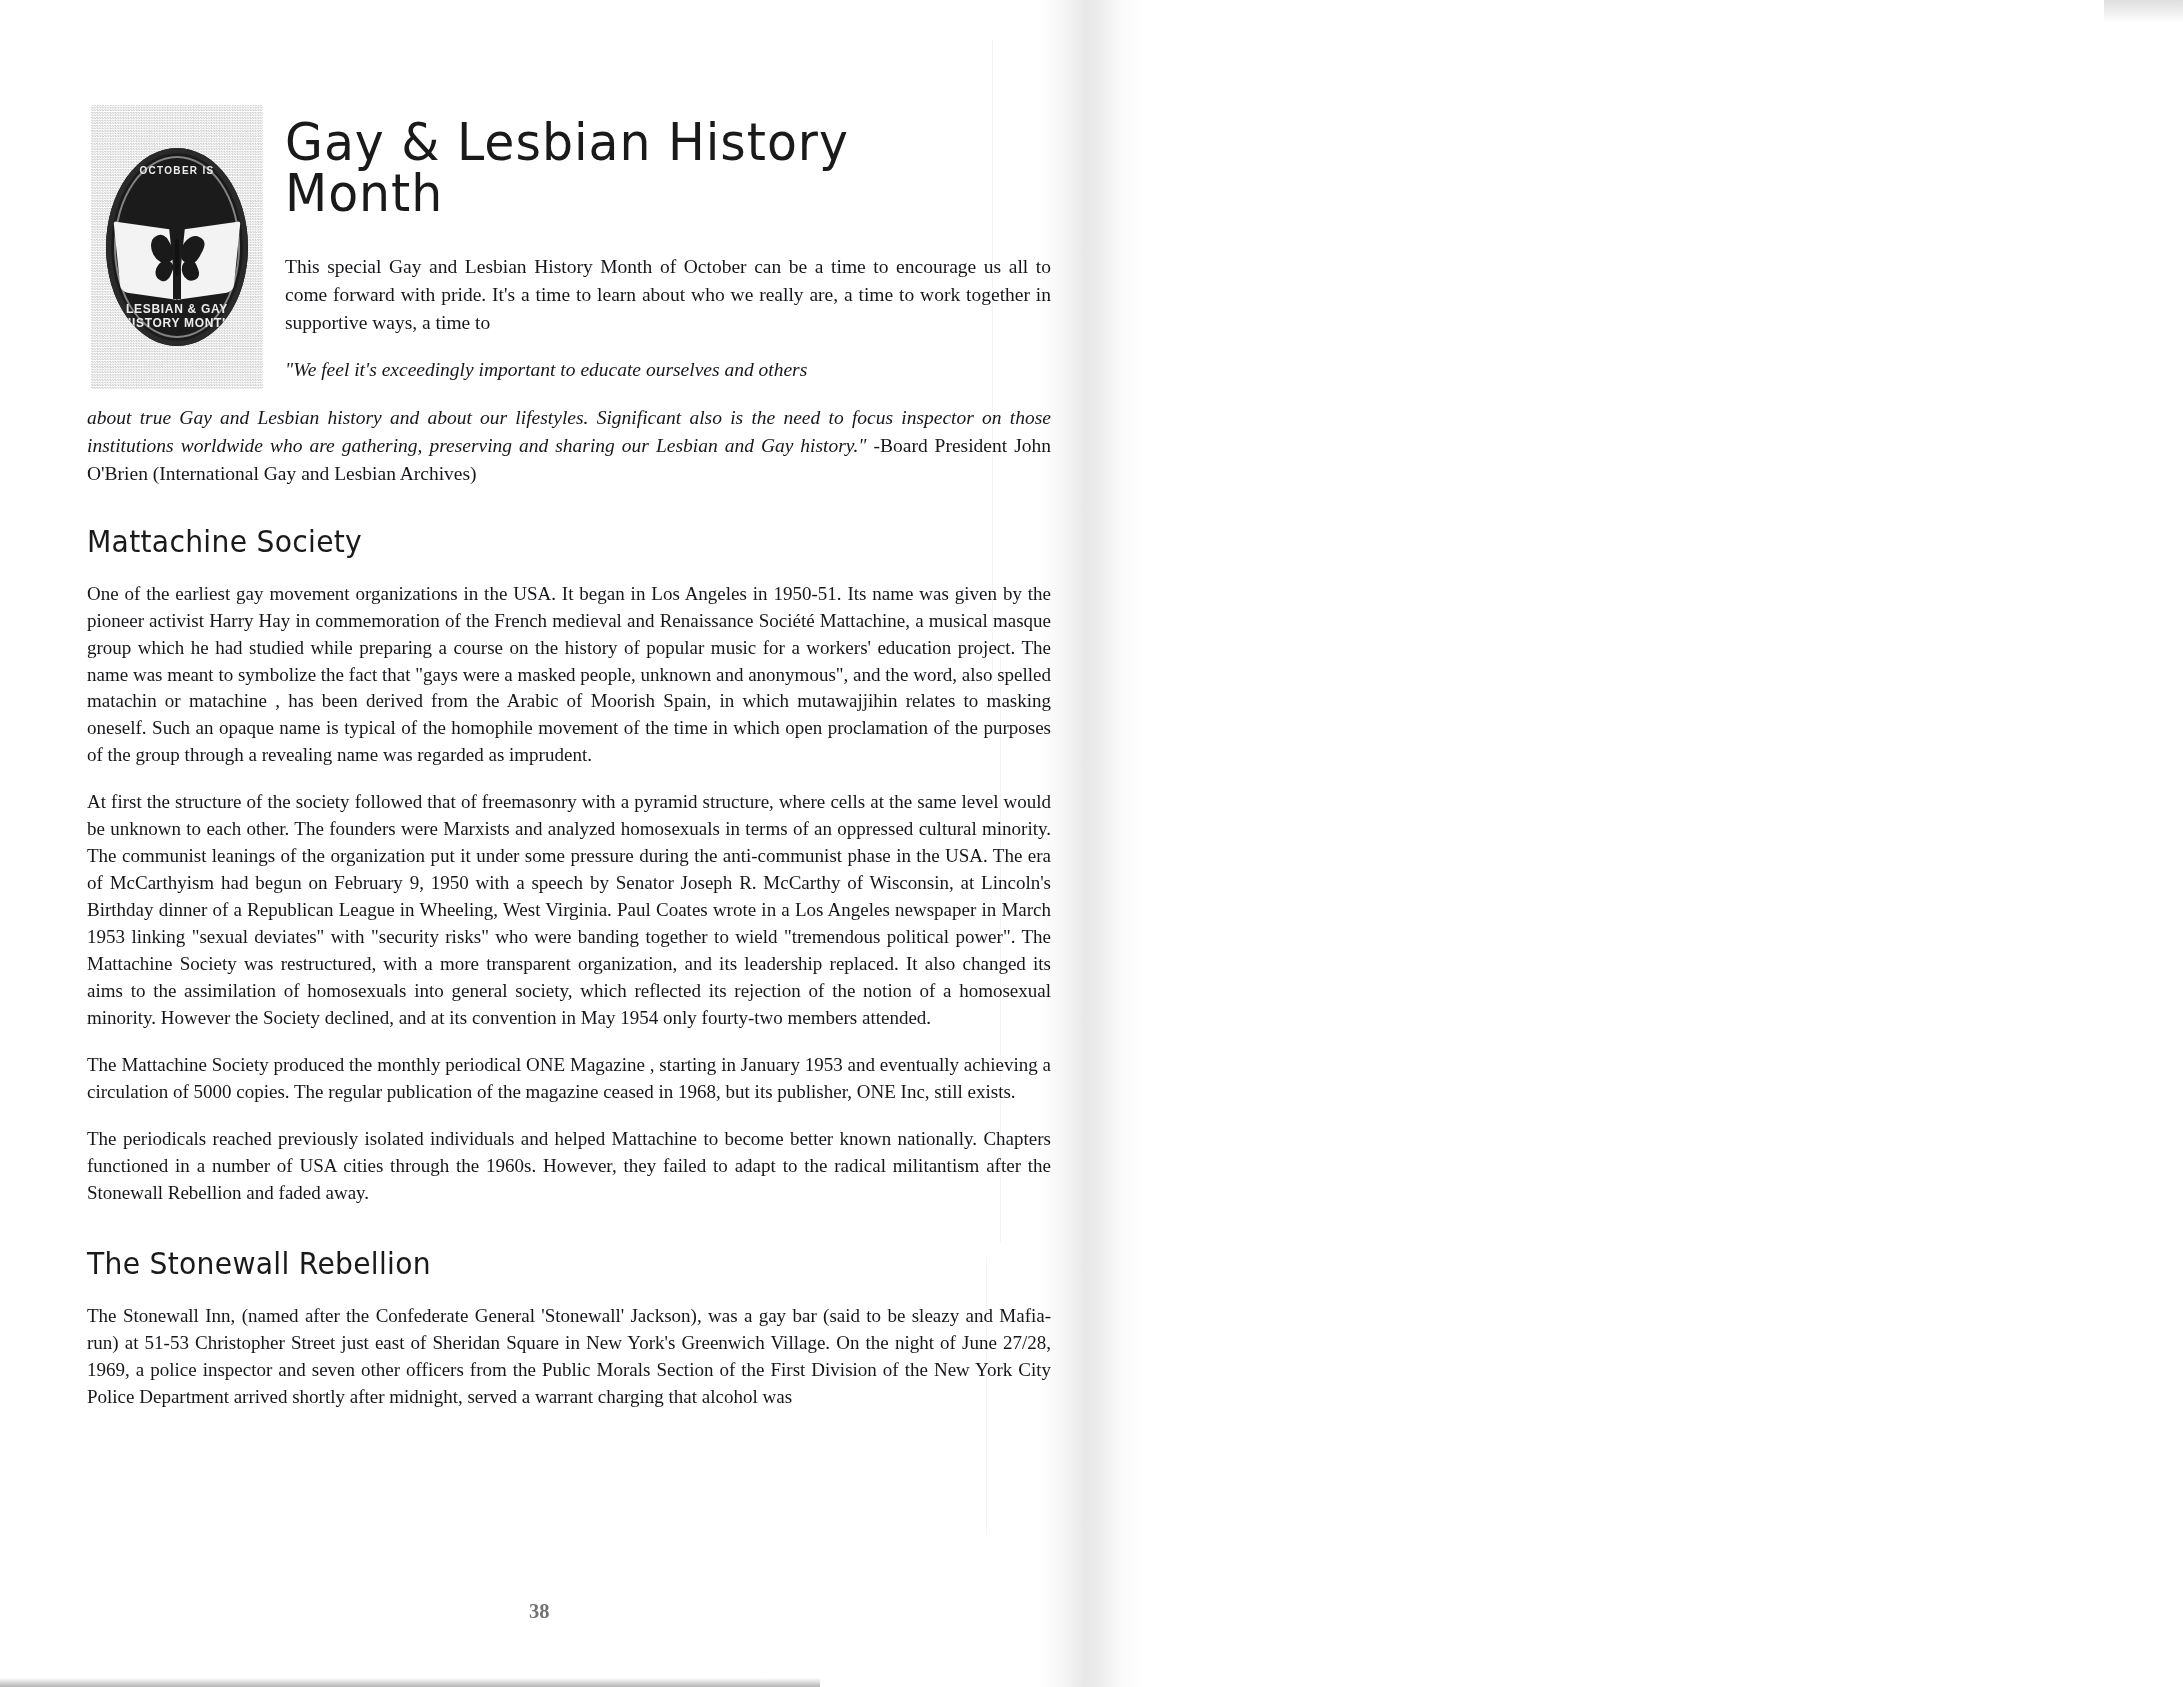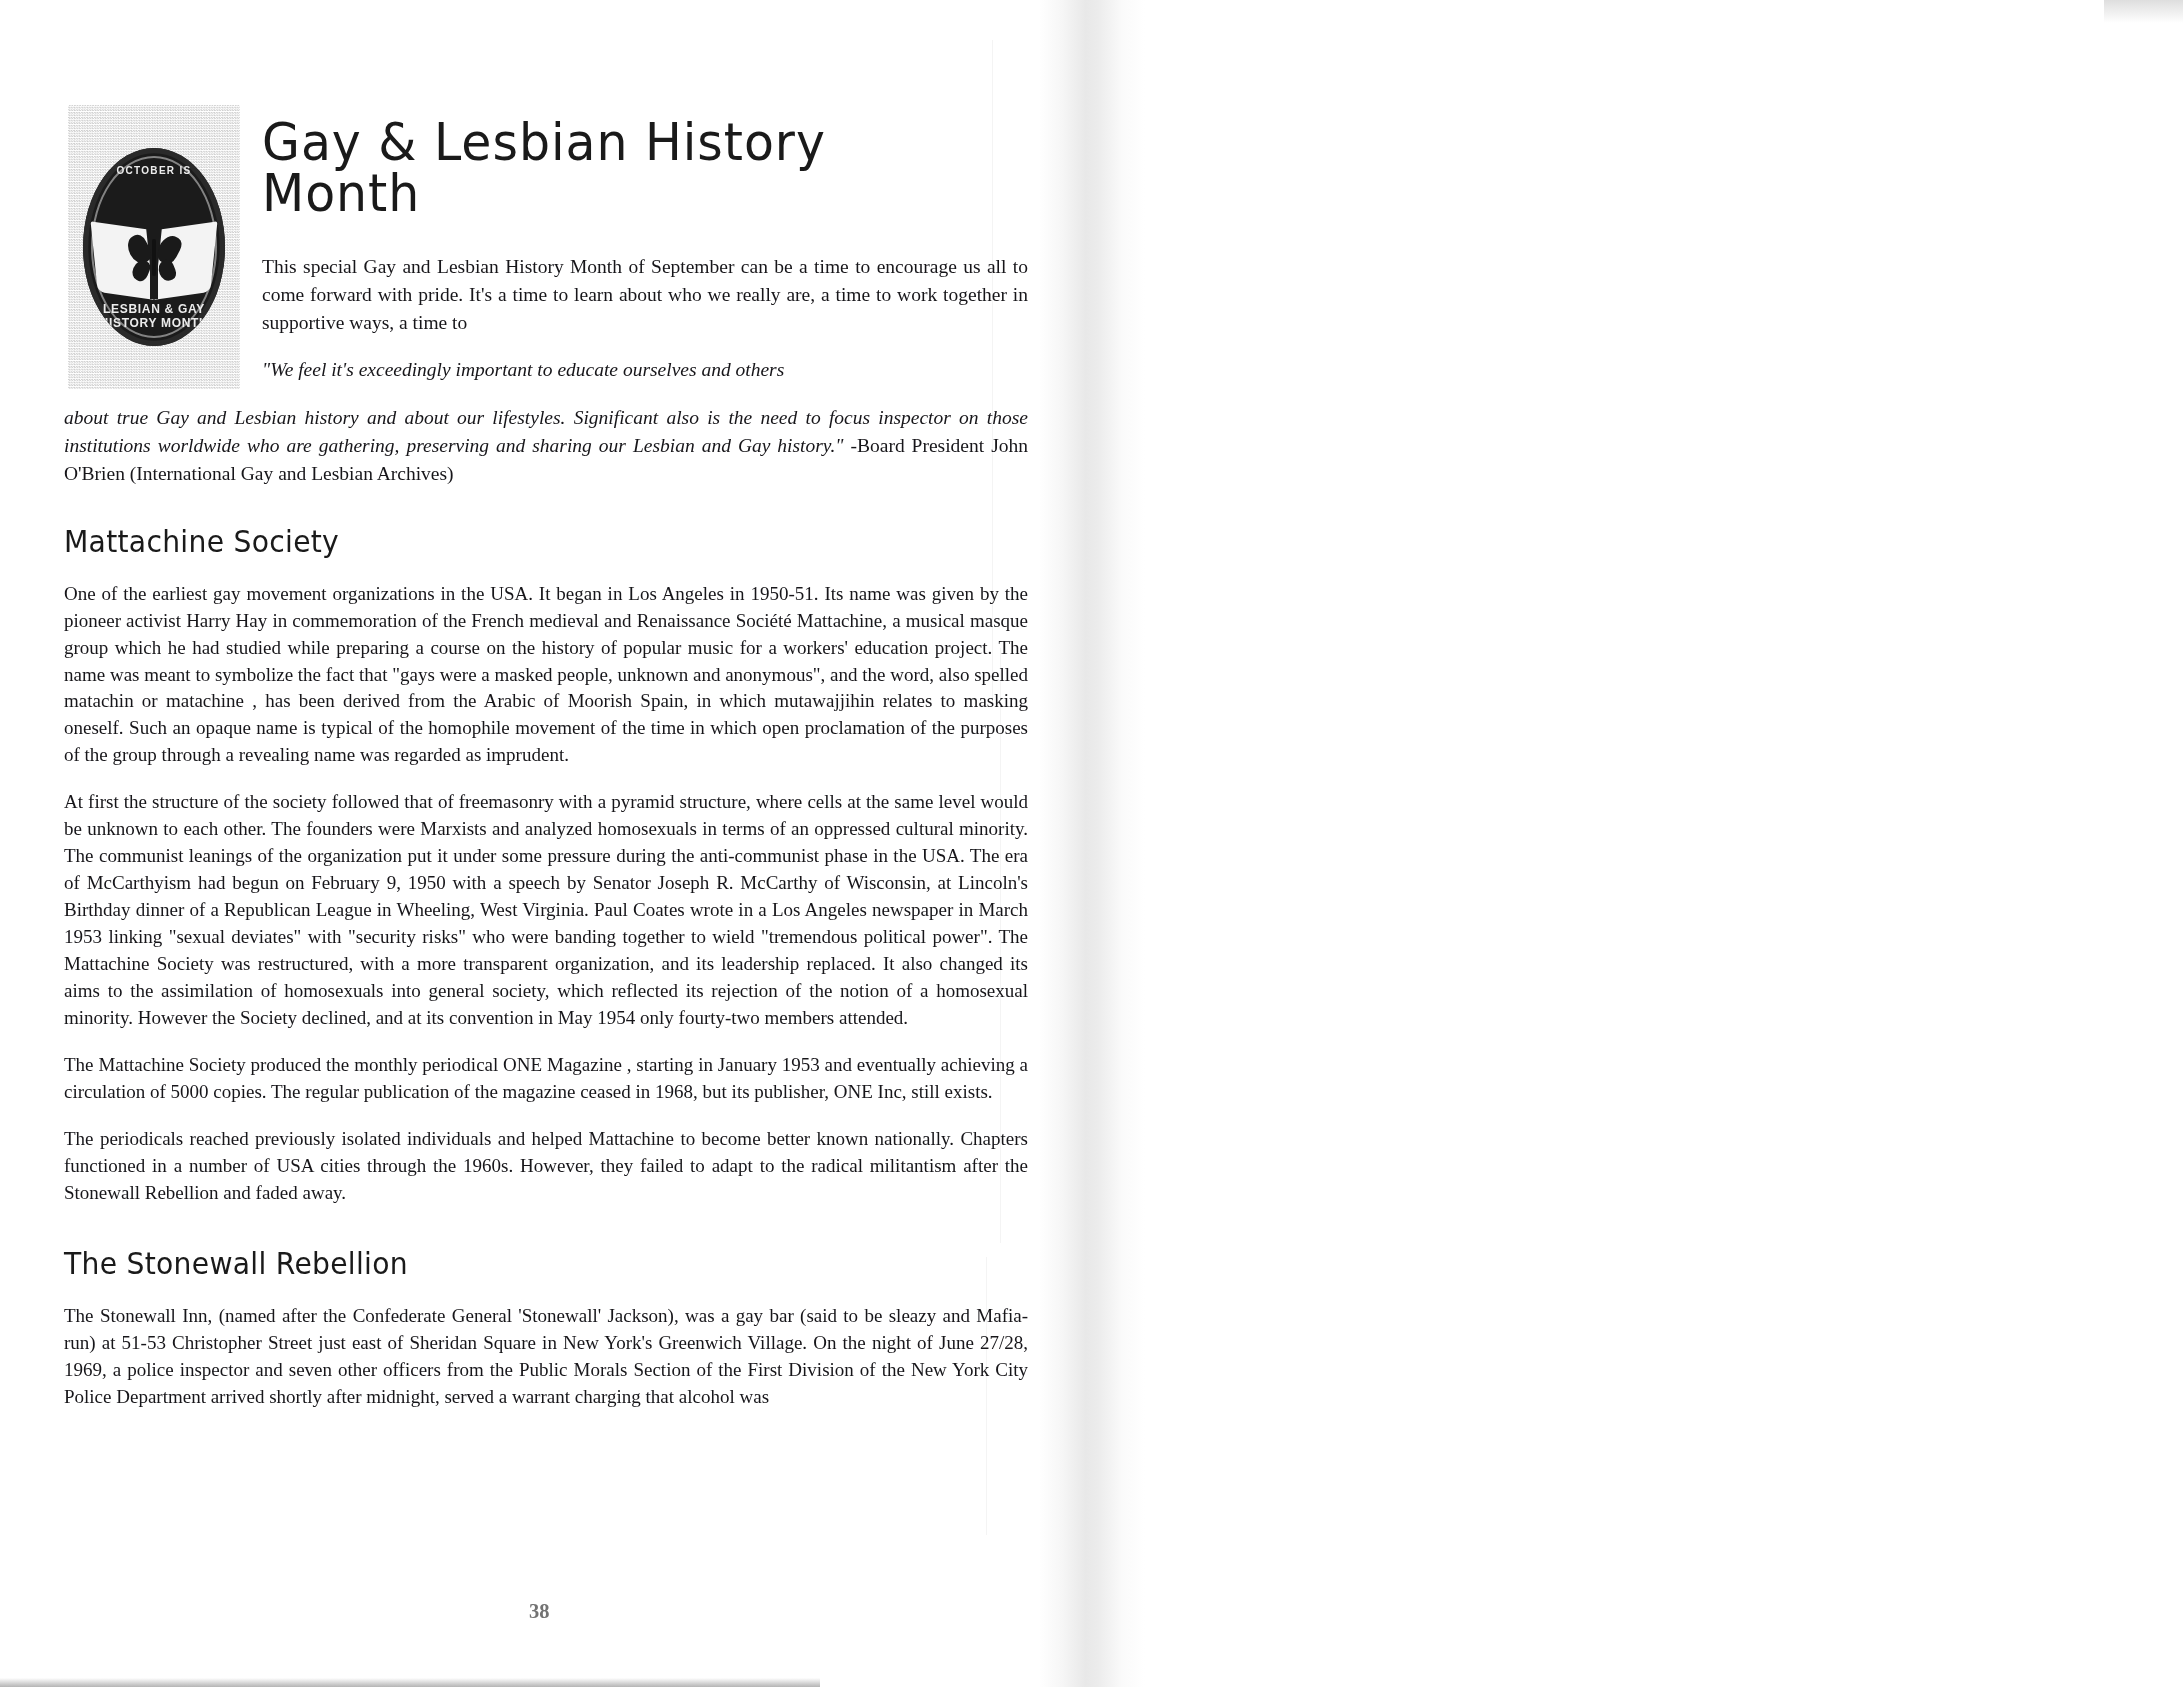--- a/index.html
+++ b/index.html
@@ -73,20 +73,21 @@
   .page {
     position: absolute;
     top: 0;
     height: 1687px;
   }
   .page-left  { left: 0;    width: 1085px; }
   .page-right { left: 1098px; width: 1085px; }
 
   .col {
     position: absolute;
+    margin-left: 23px;
   }
   .col-left {
     left: 64px;
     top: 64px;
     width: 964px;
   }
 
   
   .masthead {
     position: relative;
@@ -293,21 +294,21 @@
             </div>
             <div class="emblem-arc-text emblem-arc-bottom">Lesbian &amp; Gay History Month</div>
           </div>
         </div>
 
         <h1 class="masthead-title">
           <span>Gay &amp; Lesbian History</span>
           <span class="line2">Month</span>
         </h1>
 
-        <p class="intro-right">This special Gay and Lesbian History Month of September can be a time to encourage us all to come forward with pride. It's a time to learn about who we really are, a time to work together in supportive ways, a time to</p>
+        <p class="intro-right">This special Gay and Lesbian History Month of October can be a time to encourage us all to come forward with pride. It's a time to learn about who we really are, a time to work together in supportive ways, a time to</p>
 
         <p class="quote quote-indent">"We feel it's exceedingly important to educate ourselves and others</p>
         <p class="quote"><span>about true Gay and Lesbian history and about our lifestyles. Significant also is the need to focus inspector on those institutions worldwide who are gathering, preserving and sharing our Lesbian and Gay history."</span><span class="attrib"> -Board President John O'Brien (International Gay and Lesbian Archives)</span></p>
       </div>
 
       <h2 class="section-head">Mattachine Society</h2>
       <p class="body">One of the earliest gay movement organizations in the USA. It began in Los Angeles in 1950-51. Its name was given by the pioneer activist Harry Hay in commemoration of the French medieval and Renaissance Société Mattachine, a musical masque group which he had studied while preparing a course on the history of popular music for a workers' education project. The name was meant to symbolize the fact that "gays were a masked people, unknown and anonymous", and the word, also spelled matachin or matachine , has been derived from the Arabic of Moorish Spain, in which mutawajjihin relates to masking oneself. Such an opaque name is typical of the homophile movement of the time in which open proclamation of the purposes of the group through a revealing name was regarded as imprudent.</p>
       <p class="body">At first the structure of the society followed that of  freemasonry with a pyramid structure, where cells at the same level would be unknown to each other. The founders were Marxists and analyzed homosexuals in terms of an oppressed cultural minority. The communist leanings of the organization put it under some pressure during the anti-communist phase in the USA. The era of McCarthyism had begun on February 9, 1950 with a speech by Senator Joseph R. McCarthy of Wisconsin, at Lincoln's Birthday dinner of a Republican League in Wheeling, West Virginia. Paul Coates wrote in a Los Angeles newspaper in March 1953 linking "sexual deviates" with "security risks" who were banding together to wield "tremendous political power". The Mattachine Society was restructured, with a more transparent organization, and its leadership replaced. It also changed its aims to the assimilation of homosexuals into general society, which reflected its rejection of the notion of a homosexual minority. However the Society declined, and at its convention in May 1954 only fourty-two members attended.</p>
       <p class="body">The Mattachine Society produced the monthly periodical ONE Magazine , starting in January 1953 and eventually achieving a circulation of 5000 copies. The regular publication of the magazine ceased in 1968, but its publisher, ONE Inc, still exists.</p>
       <p class="body">The periodicals reached previously isolated individuals and helped Mattachine to become better known nationally. Chapters functioned in a number of USA cities through the 1960s. However, they failed to adapt to the radical militantism after the Stonewall Rebellion and faded away.</p>

